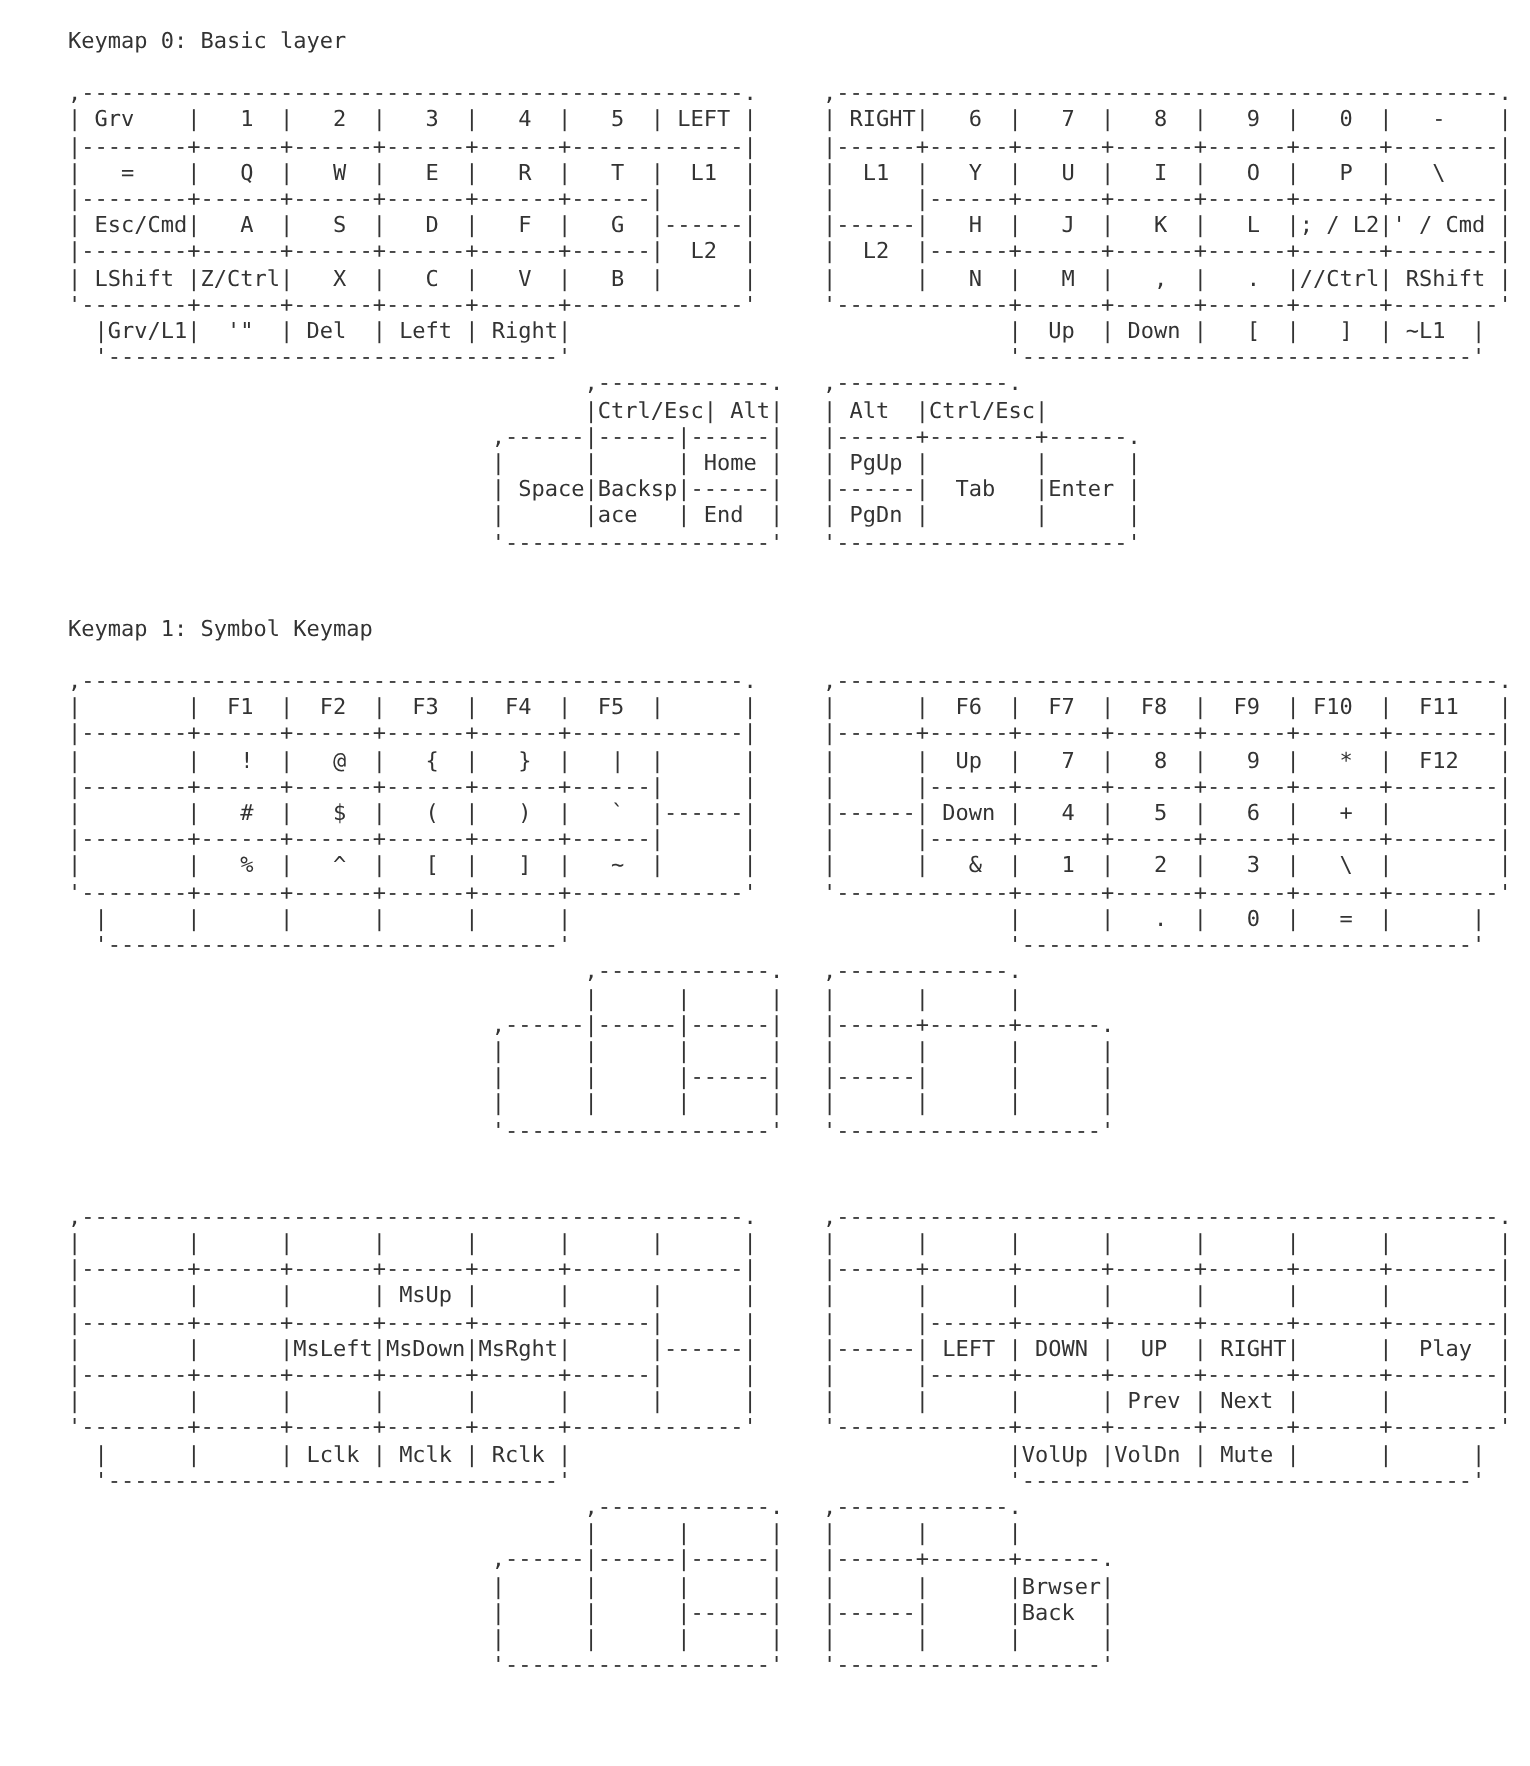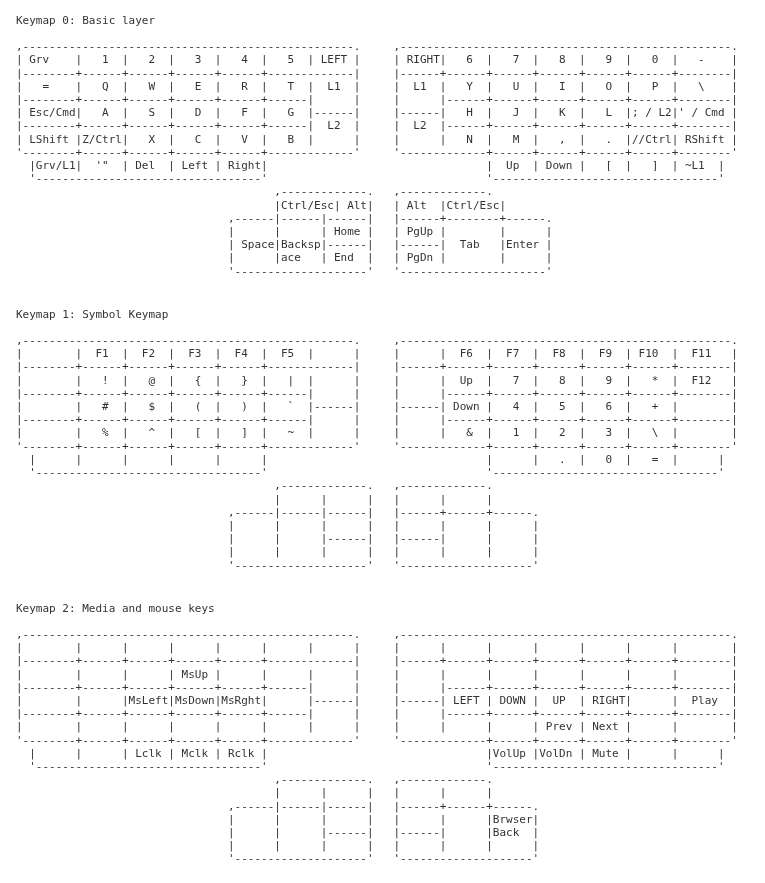--- a/index.html
+++ b/index.html
@@ -1,21 +1,21 @@
 <!DOCTYPE html>
 <html><head>
 <meta charset="utf-8">
 <style>
   html, body {
     margin: 0;
     padding: 0;
     background: #ffffff;
   }
   .page {
-    padding: 14px 0 0 16px;
+    padding: 14px 0 0 34px;
     font-family: "DejaVu Sans Mono", "Liberation Mono", monospace;
     font-size: 11px;
     line-height: 13.2px;
     color: #333333;
     white-space: nowrap;
   }
   .keymap-section {
     margin: 0 0 30px 0;
   }
   .section-title {
@@ -71,21 +71,20 @@
                                        ,-------------.   ,-------------.
                                        |      |      |   |      |      |
                                 ,------|------|------|   |------+------+------.
                                 |      |      |      |   |      |      |      |
                                 |      |      |------|   |------|      |      |
                                 |      |      |      |   |      |      |      |
                                 '--------------------'   '--------------------'</pre>
   </section>
 
   <section class="keymap-section">
-    <div class="section-title">Keymap 2: Media and mouse keys</div>
     <pre class="ascii-art">,--------------------------------------------------.     ,--------------------------------------------------.
 |        |      |      |      |      |      |      |     |      |      |      |      |      |      |        |
 |--------+------+------+------+------+-------------|     |------+------+------+------+------+------+--------|
 |        |      |      | MsUp |      |      |      |     |      |      |      |      |      |      |        |
 |--------+------+------+------+------+------|      |     |      |------+------+------+------+------+--------|
 |        |      |MsLeft|MsDown|MsRght|      |------|     |------| LEFT | DOWN |  UP  | RIGHT|      |  Play  |
 |--------+------+------+------+------+------|      |     |      |------+------+------+------+------+--------|
 |        |      |      |      |      |      |      |     |      |      |      | Prev | Next |      |        |
 '--------+------+------+------+------+-------------'     '-------------+------+------+------+------+--------'
   |      |      | Lclk | Mclk | Rclk |                                 |VolUp |VolDn | Mute |      |      |

